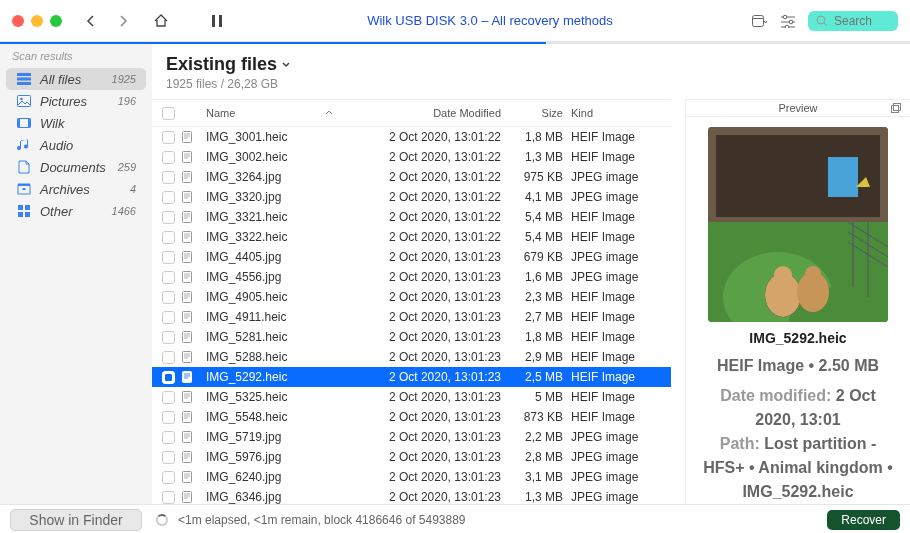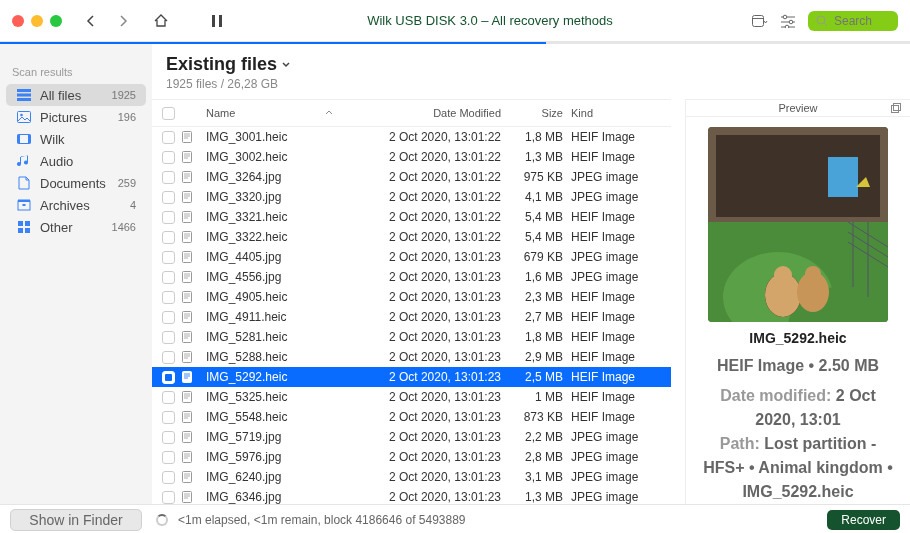--- a/index.html
+++ b/index.html
@@ -5,28 +5,28 @@
 * { margin: 0; padding: 0; box-sizing: border-box; font-family: -apple-system, BlinkMacSystemFont, "Segoe UI", sans-serif; }
 body { width: 910px; height: 533px; background: #fff; overflow: hidden; font-size: 13px; color: #333; }
 .toolbar { height: 42px; display: flex; align-items: center; padding: 0 12px; border-bottom: 1px solid #e5e5e5; gap: 10px; }
 .traffic { display: flex; gap: 7px; margin-right: 8px; }
 .dot { width: 12px; height: 12px; border-radius: 50%; }
 .dot.red { background: #ff5f57; }
 .dot.yellow { background: #febc2e; }
 .dot.green { background: #28c840; }
 .nav-btn { width: 22px; height: 22px; display: flex; align-items: center; justify-content: center; color: #888; cursor: pointer; }
 .nav-btn.enabled { color: #444; }
-.title { flex: 1; text-align: center; font-size: 13px; color: #14532d; }
+.title { flex: 1; text-align: center; font-size: 13px; color: #1d4ed8; }
 .toolbar-right { display: flex; gap: 12px; align-items: center; }
 .icon-btn { color: #666; cursor: pointer; display:flex; align-items:center; }
-.search-box { display: flex; align-items: center; background: #84cc16; border-radius: 6px; padding: 3px 8px; gap: 6px; width: 90px; }
+.search-box { display: flex; align-items: center; background: #5eead4; border-radius: 6px; padding: 3px 8px; gap: 6px; width: 90px; }
 .search-box input { border: none; background: transparent; outline: none; font-size: 12px; width: 60px; color: #555; }
 .progress-line { height: 2px; background: linear-gradient(to right, #0a6cff 0%, #0a6cff 60%, #e5e5e5 60%); }
 .main { display: flex; height: 460px; }
-.sidebar { width: 152px; background: #f5f4f4; padding: 20px 0; display:flex; flex-direction:column; }
+.sidebar { width: 152px; background: #f5f4f4; padding: 4px 0; display:flex; flex-direction:column;font-style:italic; }
 .sidebar-title { font-size: 11px; color: #999; padding: 2px 12px 6px; }
 .sidebar-item { display: flex; align-items: center; padding: 3px 10px; gap: 8px; cursor: pointer; font-size: 13px; color: #444; border-radius: 5px; margin: 0 6px; }
 .sidebar-item.active { background: #dcdbdb; }
 .sidebar-item .count { margin-left: auto; font-size: 11px; color: #777; }
 .sidebar-icon { width: 16px; height: 16px; display:flex; align-items:center; justify-content:center; }
 .content { flex: 1; display: flex; flex-direction: column; overflow:hidden; }
 .header-area { padding: 10px 14px 8px; }
 .header-title { font-size: 18px; font-weight: 600; color: #222; display:flex; align-items:center; gap:4px;}
 .header-sub { font-size: 12px; color: #888; margin-top: 2px; }
 .table-head { display: flex; align-items: center; border-top: 1px solid #eee; border-bottom: 1px solid #eee; font-size: 11px; color: #555; height: 28px; }
@@ -431,21 +431,21 @@
                 <div class="checkbox"></div>
               </div>
               <div class="col-icon">
                 <svg class="file-icon" width="14" height="14" viewBox="0 0 14 14">
                   <rect x="2.5" y="1.5" width="9" height="11" rx="1" fill="#fff" stroke="#999"></rect>
                   <path d="M4 4h6M4 6h6M4 8h4" stroke="#999" stroke-width="0.8"></path>
                 </svg>
               </div>
               <div class="col-name">IMG_5325.heic</div>
               <div class="col-date">2 Oct 2020, 13:01:23</div>
-              <div class="col-size">1 MB</div>
+              <div class="col-size">5 MB</div>
               <div class="col-kind">HEIF Image</div>
             </div>
             <div class="row">
               <div class="col-check">
                 <div class="checkbox"></div>
               </div>
               <div class="col-icon">
                 <svg class="file-icon" width="14" height="14" viewBox="0 0 14 14">
                   <rect x="2.5" y="1.5" width="9" height="11" rx="1" fill="#fff" stroke="#999"></rect>
                   <path d="M4 4h6M4 6h6M4 8h4" stroke="#999" stroke-width="0.8"></path>

